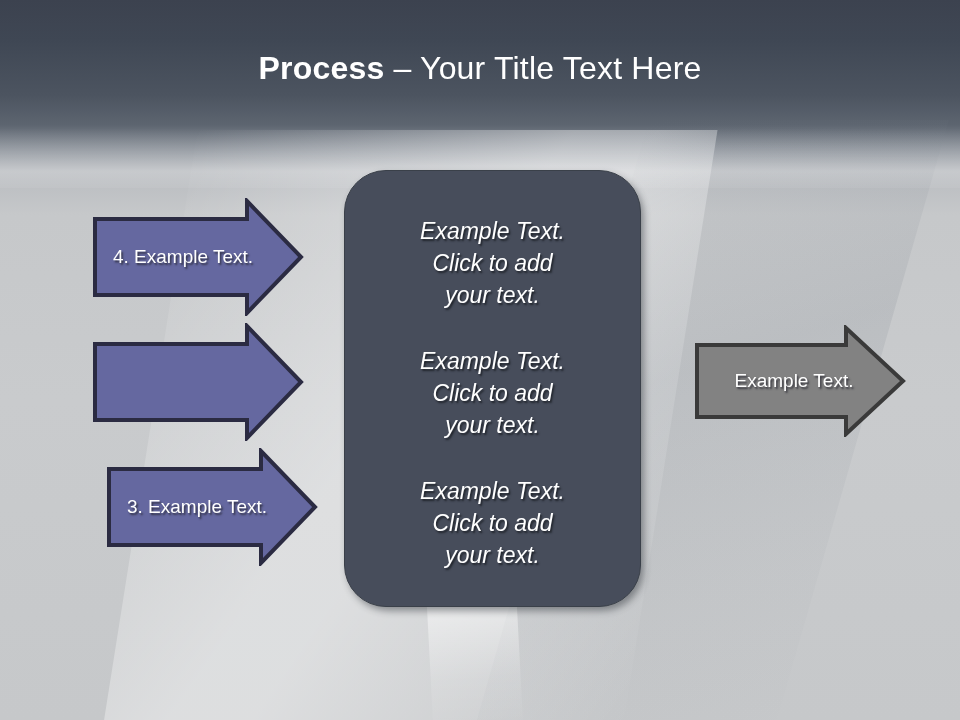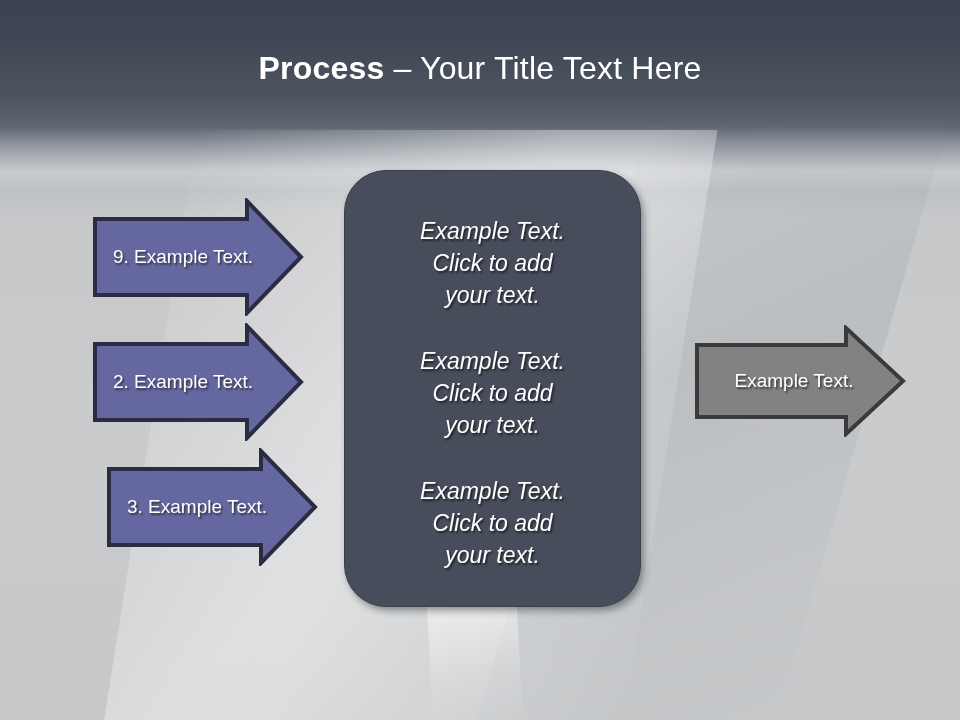--- a/index.html
+++ b/index.html
@@ -167,28 +167,27 @@
 your text.</div>
     <div class="panel-block">Example Text.
 Click  to add
 your text.</div>
   </div>
 
   <div class="arrow arrow-left" id="arrow-1">
     <svg width="212" height="118" viewBox="0 0 212 118">
       <polygon points="3,21 155,21 155,3 209,59 155,115 155,97 3,97" fill="#6568a0" stroke="#2b2b42" stroke-width="4" stroke-linejoin="miter"></polygon>
     </svg>
-    <span class="arrow-label">9. Example Text.</span>
+    <span class="arrow-label">4. Example Text.</span>
   </div>
 
   <div class="arrow arrow-left" id="arrow-2">
     <svg width="212" height="118" viewBox="0 0 212 118">
       <polygon points="3,21 155,21 155,3 209,59 155,115 155,97 3,97" fill="#6568a0" stroke="#2b2b42" stroke-width="4" stroke-linejoin="miter"></polygon>
     </svg>
-    <span class="arrow-label">2. Example Text.</span>
   </div>
 
   <div class="arrow arrow-left" id="arrow-3">
     <svg width="212" height="118" viewBox="0 0 212 118">
       <polygon points="3,21 155,21 155,3 209,59 155,115 155,97 3,97" fill="#6568a0" stroke="#2b2b42" stroke-width="4" stroke-linejoin="miter"></polygon>
     </svg>
     <span class="arrow-label">3. Example Text.</span>
   </div>
 
   <div class="arrow arrow-right" id="arrow-out">

